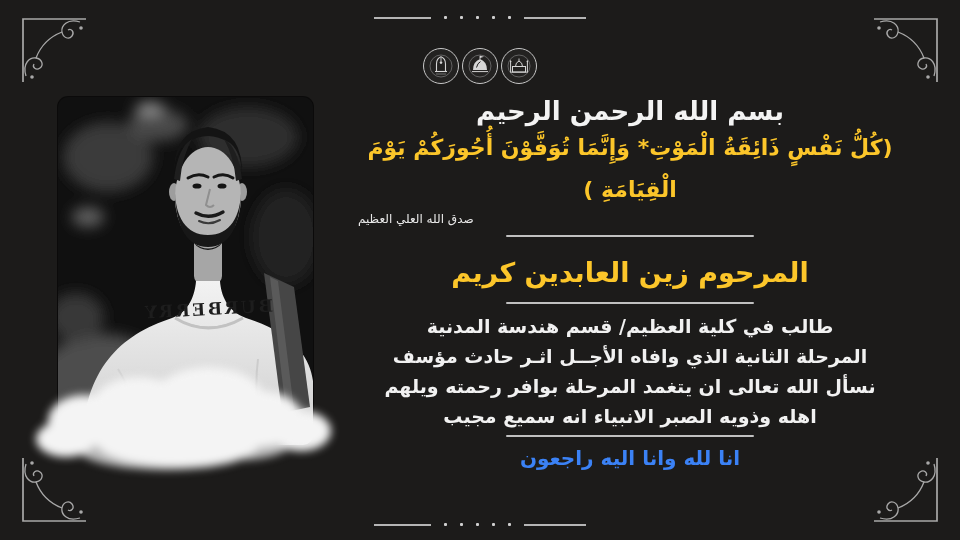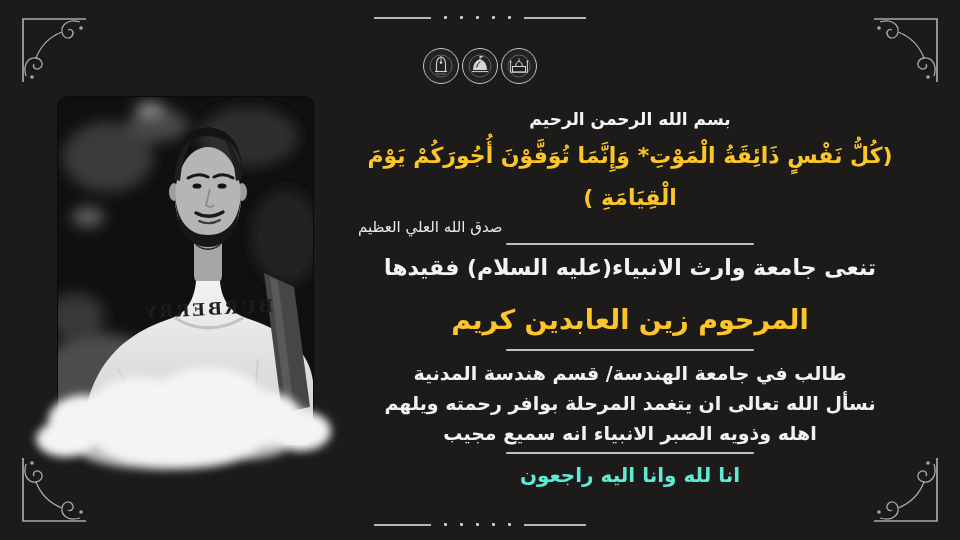--- a/index.html
+++ b/index.html
@@ -30,30 +30,30 @@
   .photo { position:absolute; left:58px; top:97px; width:255px; height:348px; }
   .photo-frame { position:absolute; inset:0; border-radius:10px; overflow:hidden; background:#0f0f0f;
                  box-shadow:0 0 0 1px rgba(0,0,0,.6); }
   .cloud { position:absolute; left:-22px; top:268px; width:302px; height:108px; filter:blur(4.5px); }
   .puff { position:absolute; border-radius:50%; }
   .puff.w { background:#f4f4f4; }
   .puff.g { background:#b9b9b9; }
 
   
   .col { position:absolute; left:330px; top:95px; width:600px; direction:rtl; text-align:center; color:#f3f3f3; }
-  .bismillah { font-size:17px; font-weight:bold; line-height:32px; margin-top:8px; }
+  .bismillah { font-size:26px; font-weight:bold; line-height:32px; margin-top:0; }
   .verse { font-size:22px; font-weight:bold; line-height:42px; color:#fcc62a; }
-  .attribution { font-size:15px; line-height:16px; color:#e9e9e9; text-align:left; padding-left:28px; }
+  .attribution { font-size:12px; line-height:16px; color:#e9e9e9; text-align:left; padding-left:28px; }
   .divider { width:248px; height:2px; background:#c0c0c0; margin:8px auto 7px; border-radius:1px; }
   .divider.d2 { margin-top:9px; }
   .divider.d3 { margin-top:4px; }
   .announcement { font-size:22px; font-weight:bold; line-height:32px; }
   .deceased-name { font-size:27px; font-weight:bold; line-height:40px; margin-top:16px; color:#fcc62a; }
   .body-line { font-size:19px; font-weight:bold; line-height:30px; color:#f1f1f1; }
-  .istirja { font-size:20px; font-weight:bold; line-height:28px; color:#5eead4; }
+  .istirja { font-size:20px; font-weight:bold; line-height:28px; color:#3b82f6; }
 </style>
 </head>
 <body>
 
 <div class="canvas">
 
   <svg class="corner tl" viewBox="0 0 70 70">
     <path d="M6,69 L6,6 L69,6" stroke="#b8b8b8" stroke-width="1.7" fill="none"></path>
     <path d="M63,9 C50,5 44,13 45,19 C46,25 52,27 55,23 C58,19 54,15 51,17" stroke="#b8b8b8" stroke-width="1.3" fill="none"></path>
     <path d="M9,63 C5,50 13,44 19,45 C25,46 27,52 23,55 C19,58 15,54 17,51" stroke="#b8b8b8" stroke-width="1.3" fill="none"></path>
@@ -212,23 +212,23 @@
       <div class="puff w" style="left:235px; top:46px; width:60px; height:40px;"></div>
       <div class="puff w" style="left:60px; top:52px; width:165px; height:50px;"></div>
     </div>
   </div>
 
   <div class="col">
     <div class="bismillah">بسم الله الرحمن الرحيم</div>
     <div class="verse">(كُلُّ نَفْسٍ ذَائِقَةُ الْمَوْتِ* وَإِنَّمَا تُوَفَّوْنَ أُجُورَكُمْ يَوْمَ الْقِيَامَةِ )</div>
     <div class="attribution">صدق الله العلي العظيم</div>
     <div class="divider"></div>
-    <div class="announcement">تنعى جامعة وارث الانبياء(عليه السلام) فقيدها</div>
     <div class="deceased-name">المرحوم زين العابدين كريم</div>
     <div class="divider d2"></div>
-    <div class="body-line">طالب في جامعة الهندسة/ قسم هندسة المدنية</div>
+    <div class="body-line">طالب في كلية العظيم/ قسم هندسة المدنية</div>
+    <div class="body-line">المرحلة الثانية الذي وافاه الأجــل اثـر حادث مؤسف</div>
     <div class="body-line">نسأل الله تعالى ان يتغمد المرحلة بوافر رحمته ويلهم</div>
     <div class="body-line">اهله وذويه الصبر الانبياء انه سميع مجيب</div>
     <div class="divider d3"></div>
     <div class="istirja">انا لله وانا اليه راجعون</div>
   </div>
 
 </div>
 
 </body></html>

